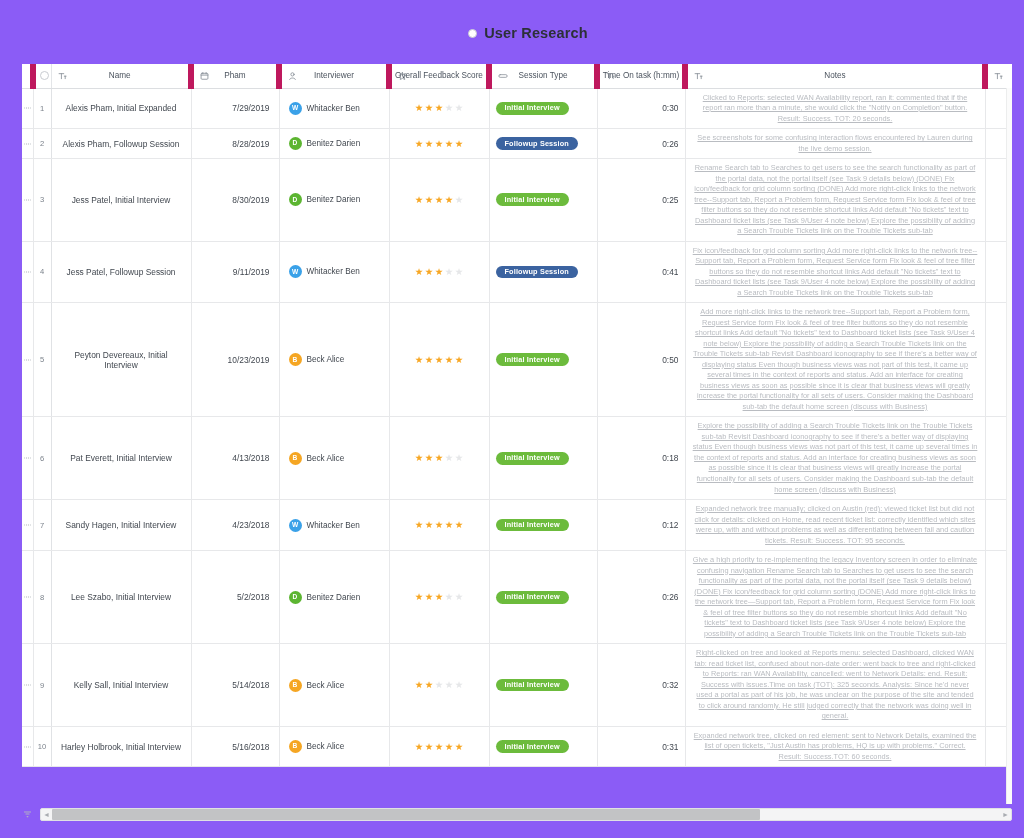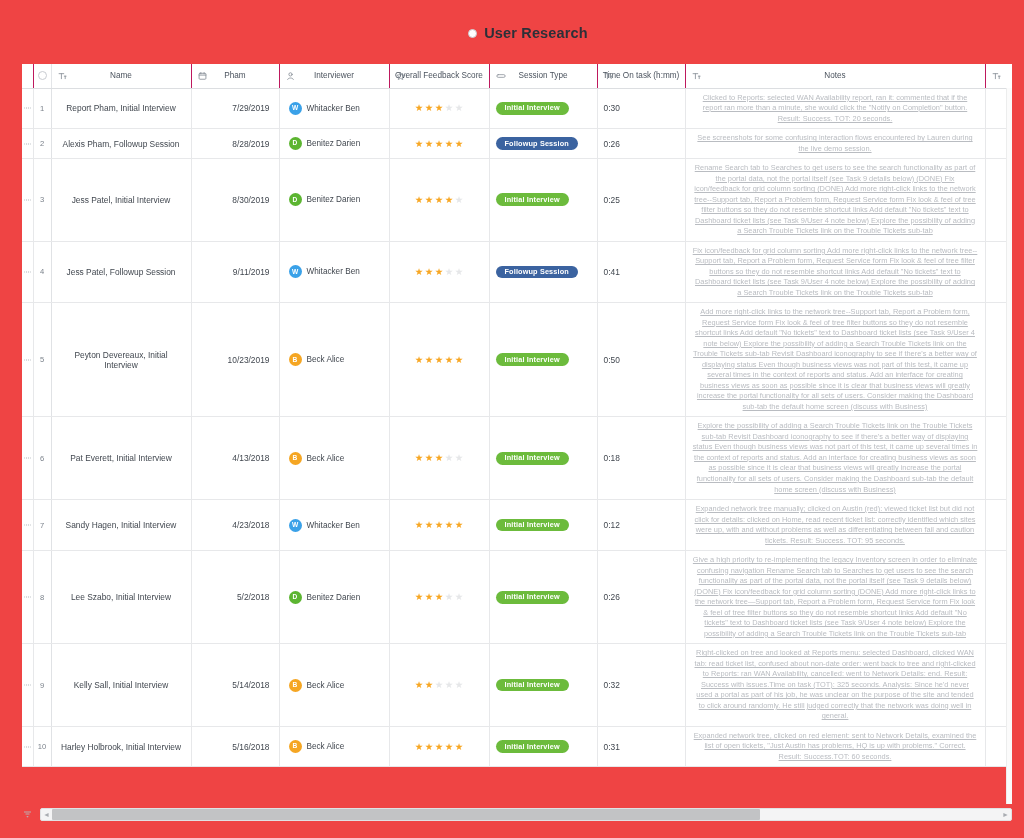--- a/index.html
+++ b/index.html
@@ -3,21 +3,21 @@
 <meta charset="utf-8">
 <style>
   * { box-sizing: border-box; }
   html, body {
     margin: 0; padding: 0;
     width: 1024px; height: 838px;
     background: #ffffff;
     font-family: "Liberation Sans", sans-serif;
     overflow: hidden;
   }
-  .page { position: relative; width: 1024px; height: 838px; background:#ef4444;padding-left:32px; }
+  .page { position: relative; width: 1024px; height: 838px; background:#8b5cf6;padding-left:32px; }
 
   
   .title-bar {
     display: flex; align-items: center; justify-content: center;
     gap: 7px;
     padding-top: 25px; padding-bottom: 19px;
   }
   .title-radio {
     width: 9px; height: 9px; border-radius: 50%;
     border: 1px solid #c9ccd1; background: #fff;
@@ -44,21 +44,21 @@
     border-collapse: collapse;
     table-layout: fixed;
     width: 1060px;
     background: #fff;
   }
 
   
   thead th {
     height: 24px;
     padding: 0 4px;
-    border-right: 1px solid #be185d;
+    border-right: 6px solid #be185d;
     border-bottom: 1px solid #dcdee1;
     font-weight: normal;
     font-size: 8.2px;
     color: #4c5560;
     background: #fff;
     vertical-align: middle;
     white-space: nowrap;
     overflow: hidden;
   }
   thead th.selcol { border-right: 1px solid #e3e5e8; }
@@ -106,21 +106,21 @@
     margin: 0 auto;
     border: 1px dotted #d9dbde;
     border-radius: 2px;
     background: #fdfdfd;
   }
   td.c-name { text-align: center; }
   td.c-date { text-align: right; padding-right: 9px; }
   td.c-interviewer { text-align: left; padding-left: 9px; }
   td.c-stars { text-align: center; }
   td.c-type { }
-  td.c-time { text-align: left; }
+  td.c-time { text-align: right; }
   td.c-notes {
     text-align: center;
     font-size: 7.4px;
     color: #b9bcc1;
     line-height: 1.42;
     padding: 4px 7px;
     text-decoration: underline;
   }
   td.c-features {
     text-align: center;
@@ -314,21 +314,21 @@
                 </div>
               </th>
             </tr>
         </thead>
         <tbody id="grid-body">
             <tr style="height: 30px;">
               <td class="handle">
                 <div class="handle-pill"></div>
               </td>
               <td class="rownum">1</td>
-              <td class="c-name">Report Pham, Initial Interview</td>
+              <td class="c-name">Alexis Pham, Initial Expanded</td>
               <td class="c-date">7/29/2019</td>
               <td class="c-interviewer">
                 <div class="person">
                   <span class="avatar" style="background: rgb(58, 161, 232);">W</span>
                   <span class="person-name">Whitacker Ben</span>
                 </div>
               </td>
               <td class="c-stars"><span class="stars">
                   <span class="star on">★</span>
                   <span class="star on">★</span>

